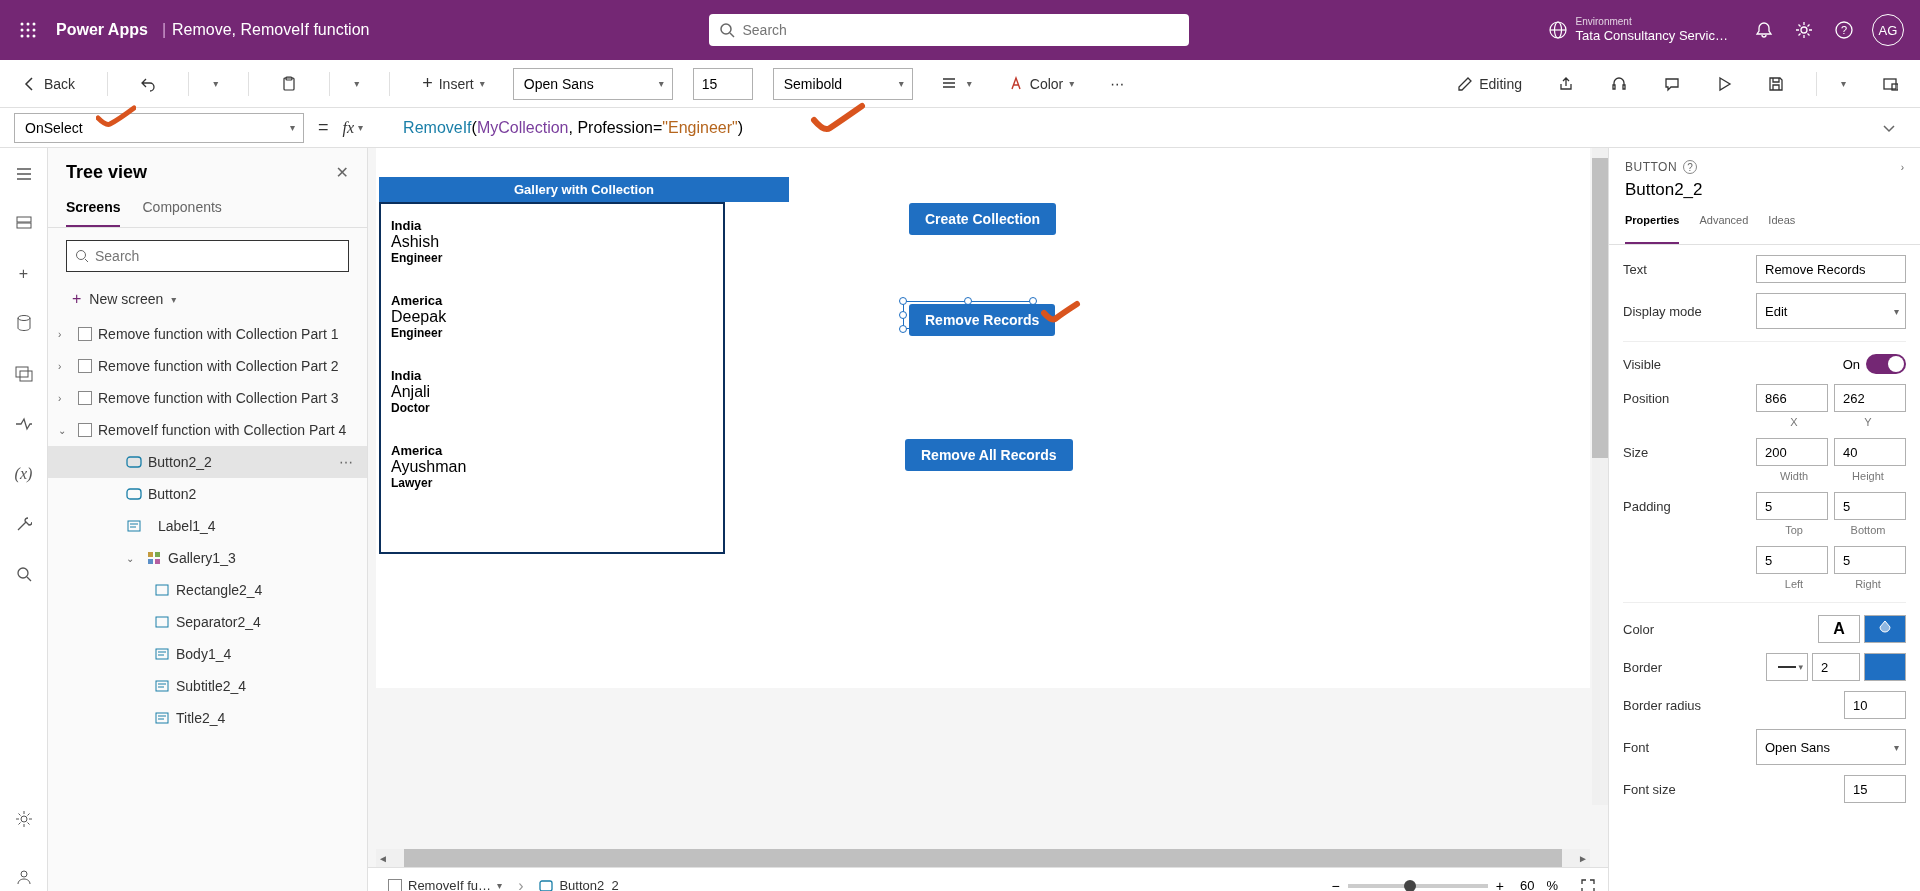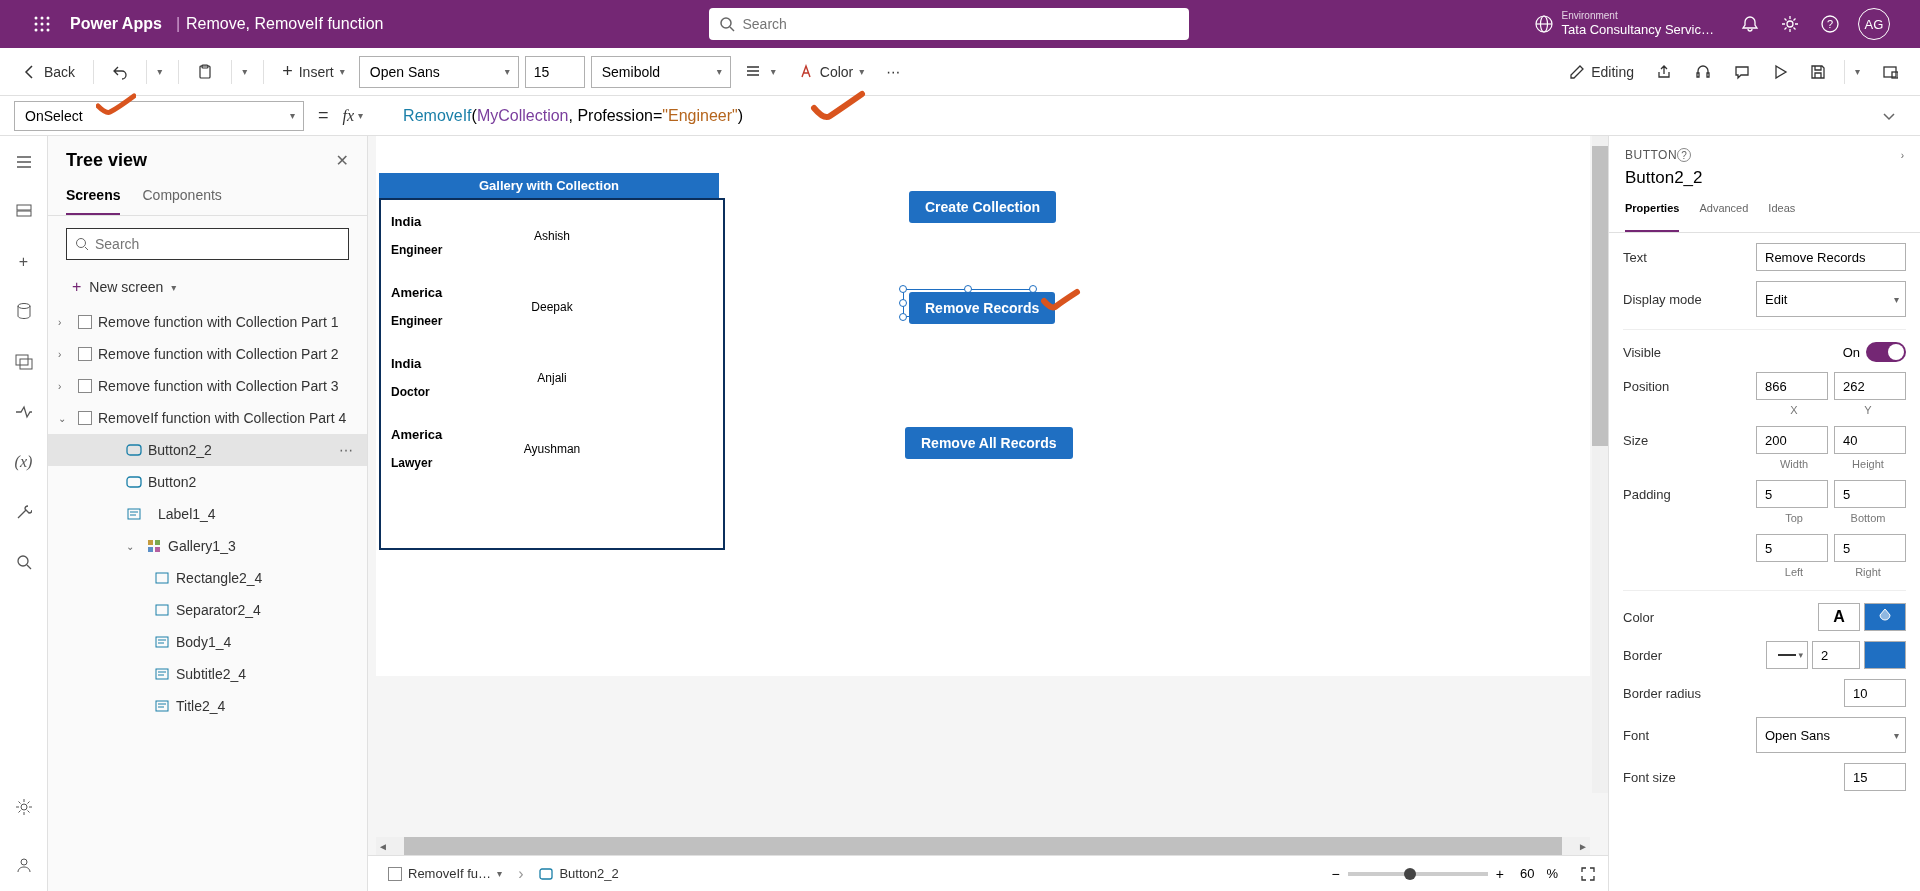--- a/index.html
+++ b/index.html
@@ -1,35 +1,35 @@
 <!DOCTYPE html>
 <html><head>
 <meta charset="utf-8">
 <style>
 * { margin: 0; padding: 0; box-sizing: border-box; font-family: "Segoe UI", Arial, sans-serif; }
 body { background: #fff; overflow: hidden; width: 1920px; height: 891px; }
 
 
-.header { background: #742774; color: #fff; height: 48px; display: flex; align-items: center; padding: 0 22px; }
+.header { background: #742774; color: #fff; height: 60px; display: flex; align-items: center; padding: 0 8px; }
 .waffle { width: 40px; height: 48px; display: flex; align-items: center; justify-content: center; font-size: 18px; }
 .app-title { font-size: 16px; font-weight: 600; padding: 0 8px; }
 .divider-v { color: #d0a0d0; padding: 0 6px; }
 .doc-title { font-size: 16px; }
 .header-spacer { flex: 1; }
 .search-box { background: #fff; border-radius: 4px; width: 480px; height: 32px; display: flex; align-items: center; padding: 0 10px; margin-right: 20px; }
 .search-box input { border: none; outline: none; flex: 1; font-size: 14px; margin-left: 8px; color: #333; }
 .env { display: flex; align-items: center; margin-right: 16px; }
 .env-text { font-size: 12px; line-height: 1.2; }
 .env-label { font-size: 10px; opacity: .8; }
 .env-name { font-size: 13px; }
 .hdr-icon { width: 40px; height: 48px; display: flex; align-items: center; justify-content: center; font-size: 16px; }
 .avatar { width: 32px; height: 32px; border-radius: 50%; border: 1px solid #fff; display: flex; align-items: center; justify-content: center; font-size: 13px; margin: 0 8px; }
 
 
-.toolbar { height: 48px; border-bottom: 1px solid #e0e0e0; display: flex; align-items: center; padding: 0 14px; gap: 6px; }
+.toolbar { height: 48px; border-bottom: 1px solid #e0e0e0; display: flex; align-items: center; padding: 0 14px; gap: 20px; }
 .tb-btn { display: flex; align-items: center; gap: 6px; padding: 4px 8px; font-size: 14px; color: #333; cursor: pointer; }
 .tb-sep { width: 1px; height: 24px; background: #e0e0e0; margin: 0 4px; }
 .tb-select { border: 1px solid #b0b0b0; height: 32px; padding: 0 28px 0 10px; font-size: 14px; background: #fff; position: relative; display: flex; align-items: center; }
 .tb-select::after { content: "▾"; position: absolute; right: 8px; color: #666; font-size: 10px; }
 .tb-input { border: 1px solid #b0b0b0; height: 32px; width: 60px; padding: 0 8px; font-size: 14px; }
 .tb-spacer { flex: 1; }
 .chev { font-size: 10px; color: #666; }
 
 
 .formula-bar { height: 40px; border-bottom: 1px solid #e0e0e0; display: flex; align-items: center; padding: 0 14px; position: relative; }
@@ -73,25 +73,25 @@
 
 .canvas-wrap { flex: 1; display: flex; flex-direction: column; background: #f5f5f5; position: relative; }
 .canvas-scroll { flex: 1; overflow: auto; position: relative; }
 .canvas { background: #fff; margin: 0 18px 0 8px; height: 540px; position: relative; border: 1px solid #fff; }
 .vscroll { position: absolute; right: 0; top: 0; bottom: 40px; width: 16px; background: #f0f0f0; }
 .vscroll-thumb { background: #c0c0c0; width: 100%; height: 300px; margin-top: 10px; }
 .hscroll { height: 18px; background: #f0f0f0; margin: 4px 18px 0 8px; display: flex; align-items: center; }
 .hscroll-thumb { background: #c0c0c0; height: 100%; flex: 1; margin: 0 14px; }
 .hscroll-arrow { width: 14px; text-align: center; font-size: 10px; color: #666; }
 
-.gallery-hdr { background: #1f6fc2; color: #fff; text-align: center; font-size: 13px; font-weight: 600; padding: 5px 0; width: 340px; margin-left: 2px; margin-top: 36px; }
+.gallery-hdr { background: #1f6fc2; color: #fff; text-align: center; font-size: 13px; font-weight: 600; padding: 5px 0; width: 410px; margin-left: 2px; margin-top: 28px; }
 .gallery { border: 2px solid #0b2f5c; width: 346px; margin-left: 2px; height: 352px; padding: 6px 10px; background: #fff; }
 .g-item { padding: 8px 0 20px; }
 .g-title { font-size: 13px; font-weight: 600; }
-.g-sub { font-size: 12px; text-align: center; }
+.g-sub { font-size: 16px; }
 .g-body { font-size: 12px; font-weight: 600; }
 
 .canvas-btn { position: absolute; background: #1f6fc2; color: #fff; font-size: 14px; font-weight: 600; padding: 8px 16px; border-radius: 3px; }
 .sel-handles { position: absolute; border: 1.5px solid #1f6fc2; }
 .handle { position: absolute; width: 8px; height: 8px; background: #fff; border: 1.5px solid #1f6fc2; border-radius: 50%; }
 
 
 .canvas-footer { height: 36px; border-top: 1px solid #e0e0e0; background: #fff; display: flex; align-items: center; padding: 0 12px; gap: 8px; }
 .bc-item { display: flex; align-items: center; gap: 6px; font-size: 13px; color: #333; padding: 4px 8px; }
 .bc-chev { color: #999; }
@@ -568,21 +568,21 @@
       <span style="margin-left:14px;cursor:pointer">
           <svg width="16" height="16" viewBox="0 0 16 16">
             <path d="M2 6V2h4M14 6V2h-4M2 10v4h4M14 10v4h-4" fill="none" stroke="#333" stroke-width="1.3"></path>
           </svg>
         </span>
     </div>
   </div>
 
   <div class="right-panel">
     <div class="rp-hdr">
-      <div style="display:flex;align-items:center;">
+      <div style="display:flex;align-items:center;gap:6px">
         <span class="rp-type">BUTTON</span>
         <span style="width:14px;height:14px;border:1px solid #888;border-radius:50%;display:inline-flex;align-items:center;justify-content:center;font-size:10px;color:#666">?</span>
       </div>
       <span class="chev">›</span>
     </div>
     <div class="rp-name">Button2_2</div>
     <div class="rp-tabs">
       <div class="rp-tab active">Properties</div>
       <div class="rp-tab">Advanced</div>
       <div class="rp-tab">Ideas</div>

